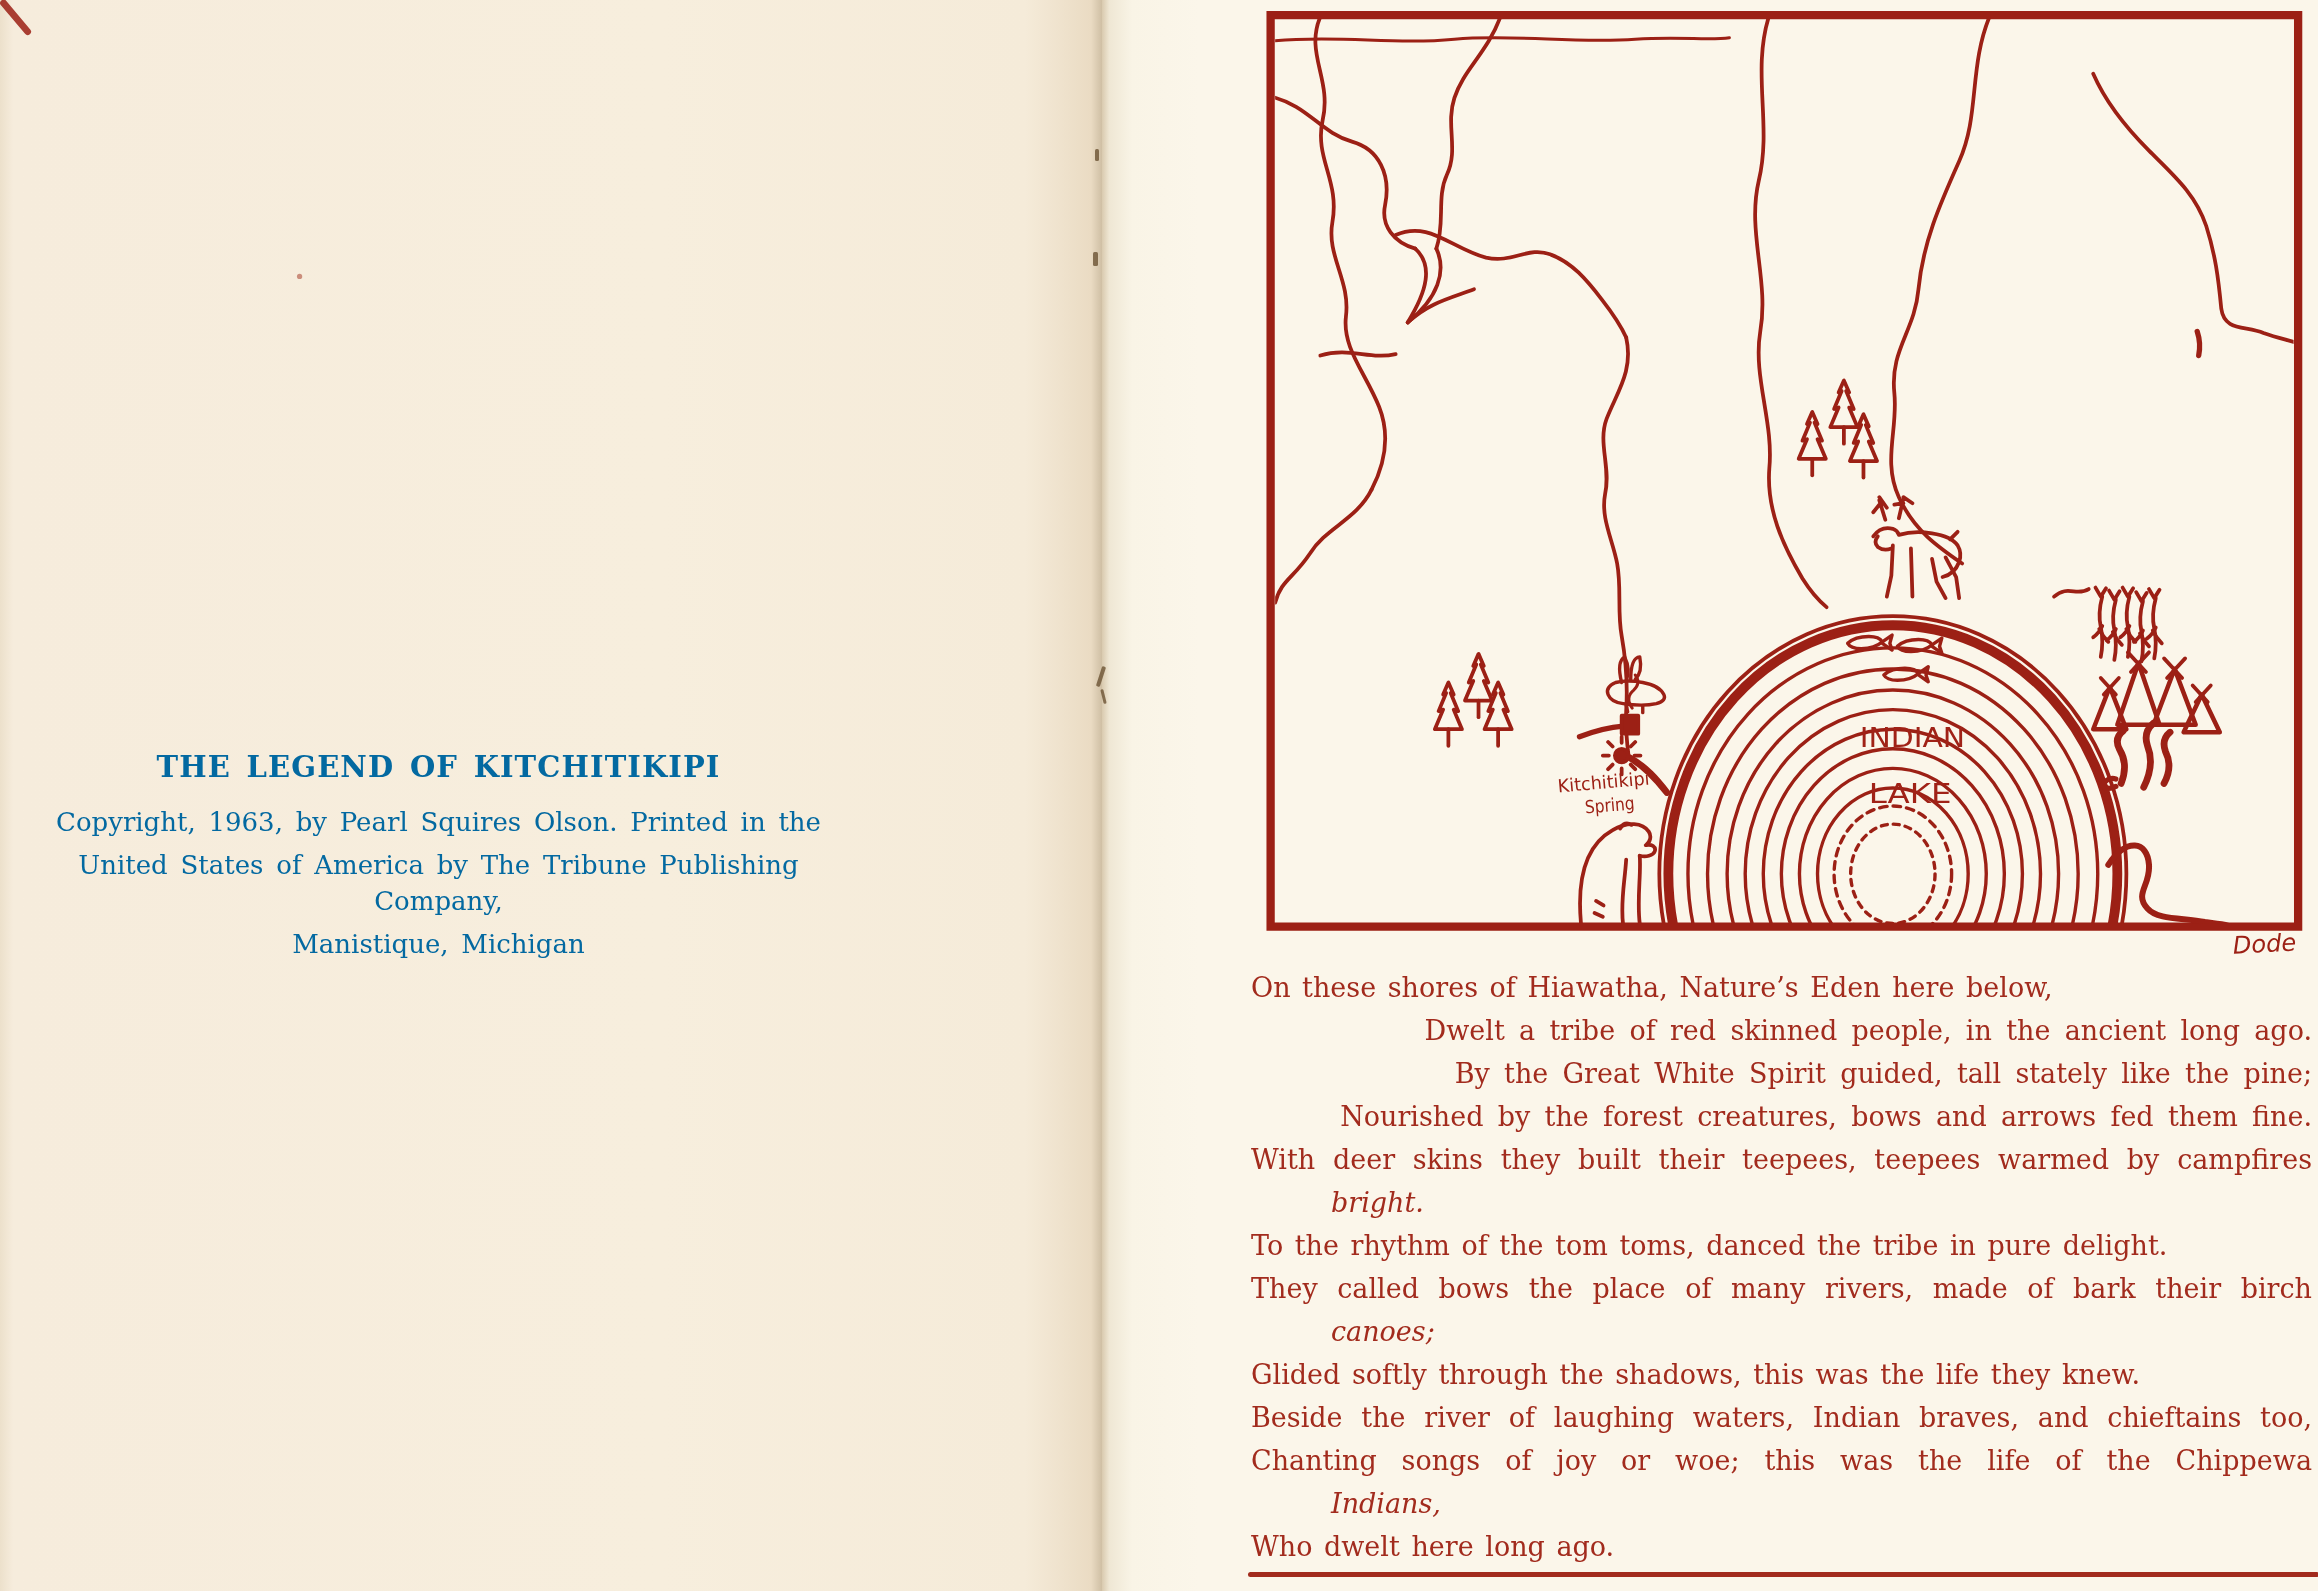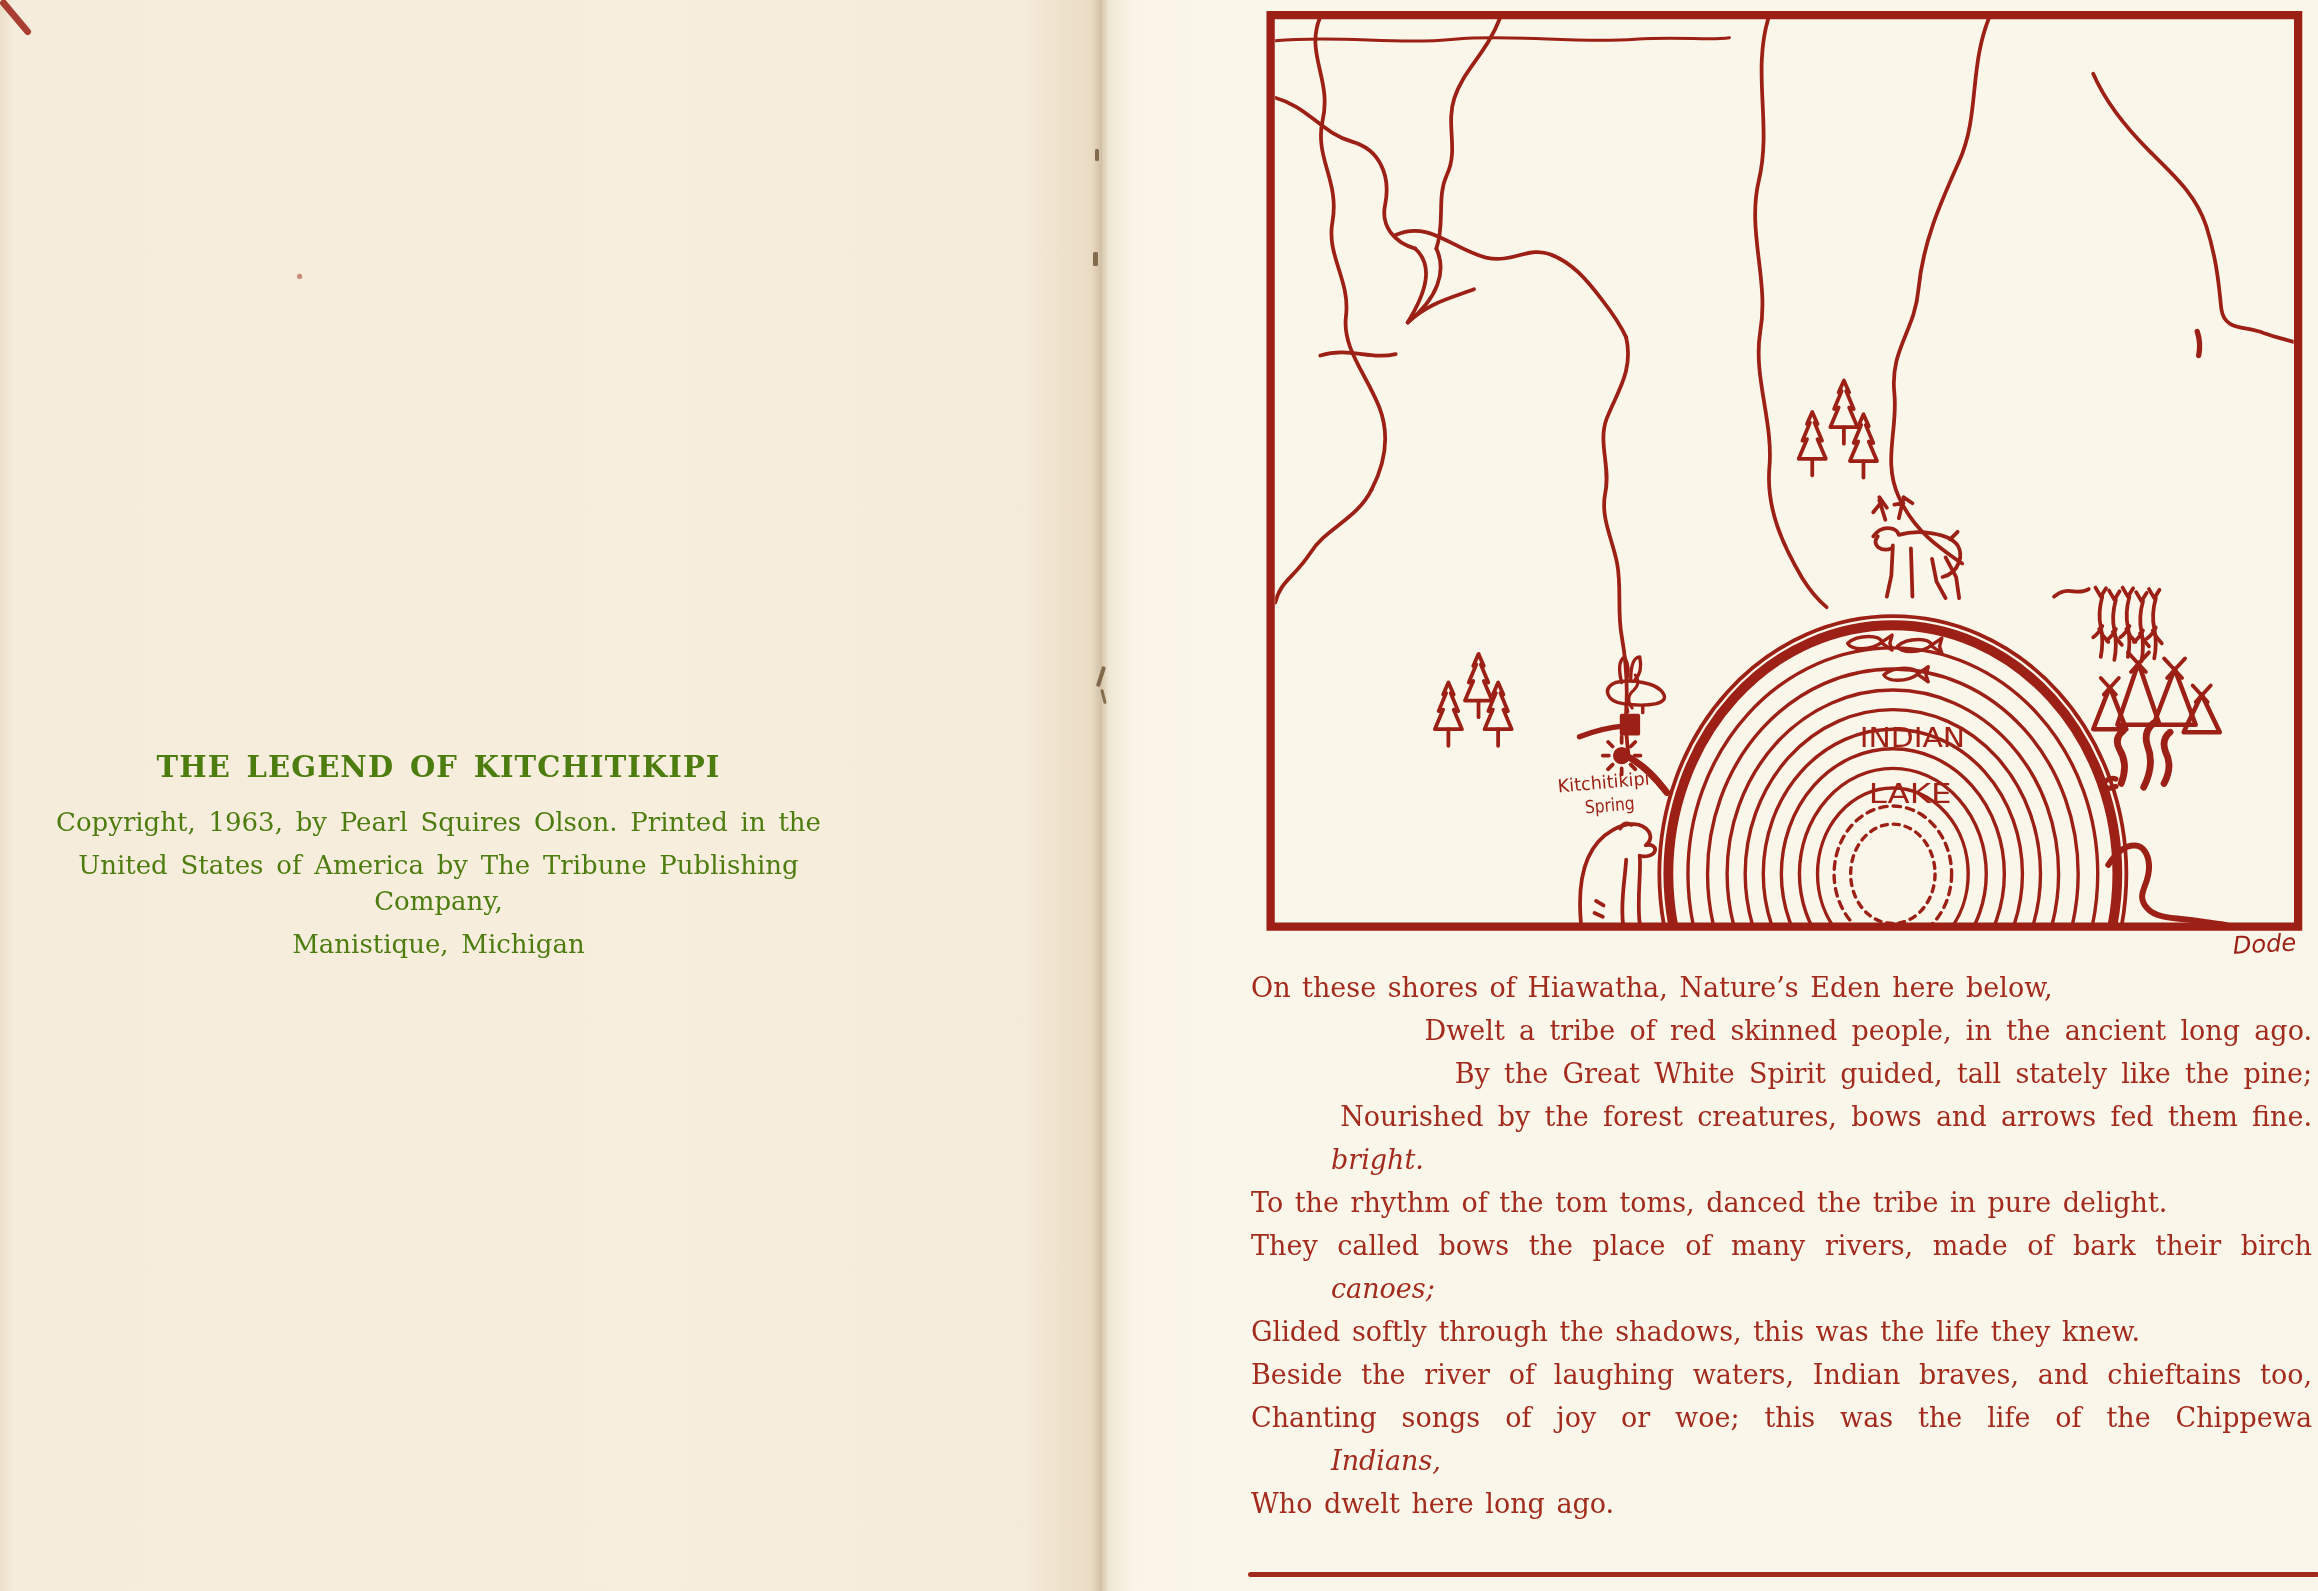--- a/index.html
+++ b/index.html
@@ -5,21 +5,21 @@
   html,body{margin:0;padding:0;background:#ddd4c2;}
   #canvas{position:relative;width:2319px;height:1591px;overflow:hidden;
           font-family:"DejaVu Serif",serif;background:#fbf6ea;}
   
   .page-left{position:absolute;left:0;top:0;width:1102px;height:1591px;
     background:linear-gradient(90deg,#ece0cb 0%,#f6ecdc 1.2%,#f7eedd 60%,#f5ebd9 93%,#eadbc3 99%,#cfbfa4 100%);}
   .page-right{position:absolute;left:1102px;top:0;width:1217px;height:1591px;
     background:linear-gradient(90deg,#d9caaf 0%,#efe7d4 0.6%,#f9f4e6 2.5%,#fbf6ea 8%,#fbf6ea 100%);}
   .stitch{position:absolute;background:#6b5333;opacity:.8;border-radius:1.5px;}
   
-  .left-block{position:absolute;left:3px;top:750px;width:871px;text-align:center;color:#4d7c0f;}
+  .left-block{position:absolute;left:3px;top:750px;width:871px;text-align:center;color:#0369a1;}
   .lp-title{font-size:29px;font-weight:bold;letter-spacing:1.1px;word-spacing:4.5px;margin:0 0 19.6px 0;}
   .lp-line{font-size:26px;line-height:36px;word-spacing:4.5px;margin:7px;}
   
   .poem{position:absolute;left:1251px;top:966px;width:1061px;color:#a22b1d;font-size:27px;}
   .pl{line-height:43px;height:43px;overflow:hidden;word-spacing:3px;white-space:nowrap;}
   .pl.wide{word-spacing:5.7px;text-align:right;}
   .pl.just{white-space:normal;text-align:justify;}
   .pl.just::after{content:"";display:inline-block;width:100%;}
   .pl.ind{padding-left:80px;font-style:italic;}
   .rule{position:absolute;left:1248px;top:1572px;width:1071px;height:5.3px;
@@ -237,20 +237,21 @@
     <text class="hand" x="2068" y="1052" font-size="24" textLength="122" lengthAdjust="spacingAndGlyphs" transform="rotate(-5 2068 1052)">Kitchitikipi</text>
     <text class="hand" x="2104" y="1080" font-size="24" textLength="66" lengthAdjust="spacingAndGlyphs" transform="rotate(-5 2104 1080)">Spring</text>
     <text class="hand" x="2964" y="1266" font-size="32" font-style="italic" font-family="DejaVu Serif" transform="rotate(-3 2964 1266)">Dode</text>
   </svg>
 
   <div class="poem">
     <div class="pl">On these shores of Hiawatha, Nature’s Eden here below,</div>
     <div class="pl wide">Dwelt a tribe of red skinned people, in the ancient long ago.</div>
     <div class="pl wide">By the Great White Spirit guided, tall stately like the pine;</div>
     <div class="pl wide">Nourished by the forest creatures, bows and arrows fed them fine.</div>
+    <div class="pl just">With deer skins they built their teepees, teepees warmed by campfires</div>
     <div class="pl ind">bright.</div>
     <div class="pl">To the rhythm of the tom toms, danced the tribe in pure delight.</div>
     <div class="pl just">They called bows the place of many rivers, made of bark their birch</div>
     <div class="pl ind">canoes;</div>
     <div class="pl">Glided softly through the shadows, this was the life they knew.</div>
     <div class="pl just">Beside the river of laughing waters, Indian braves, and chieftains too,</div>
     <div class="pl just">Chanting songs of joy or woe; this was the life of the Chippewa</div>
     <div class="pl ind">Indians,</div>
     <div class="pl">Who dwelt here long ago.</div>
   </div>

